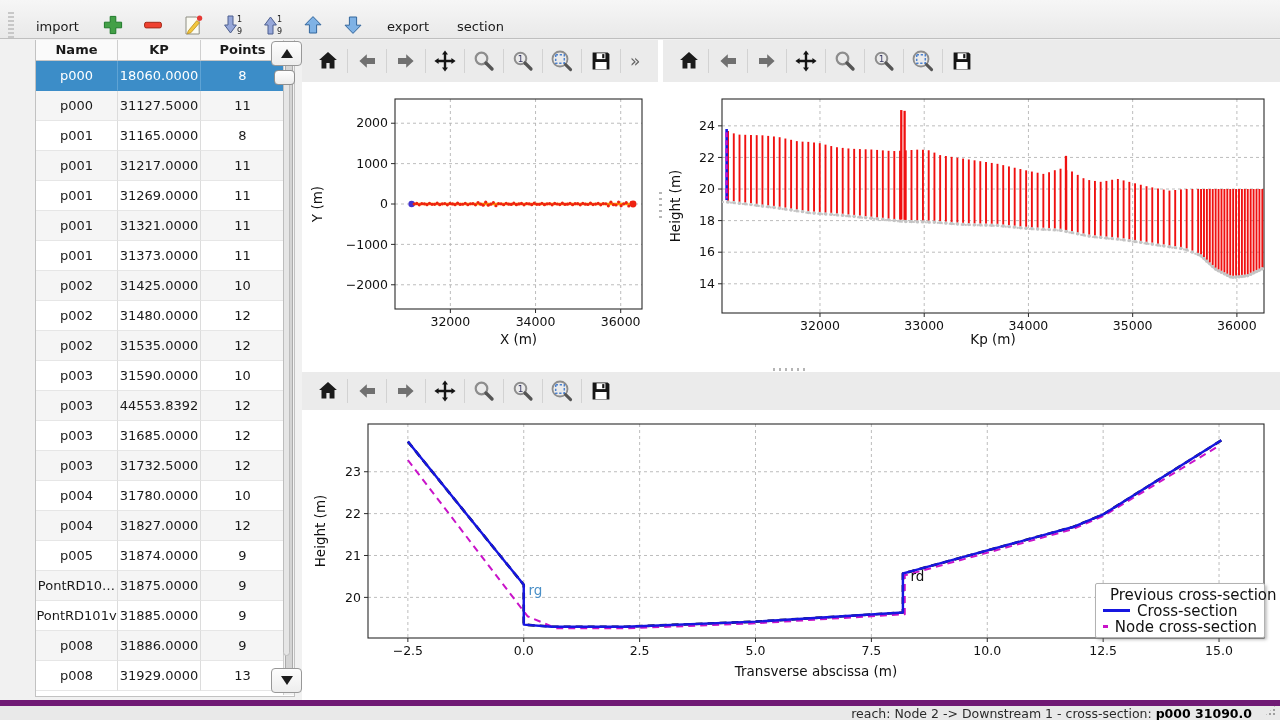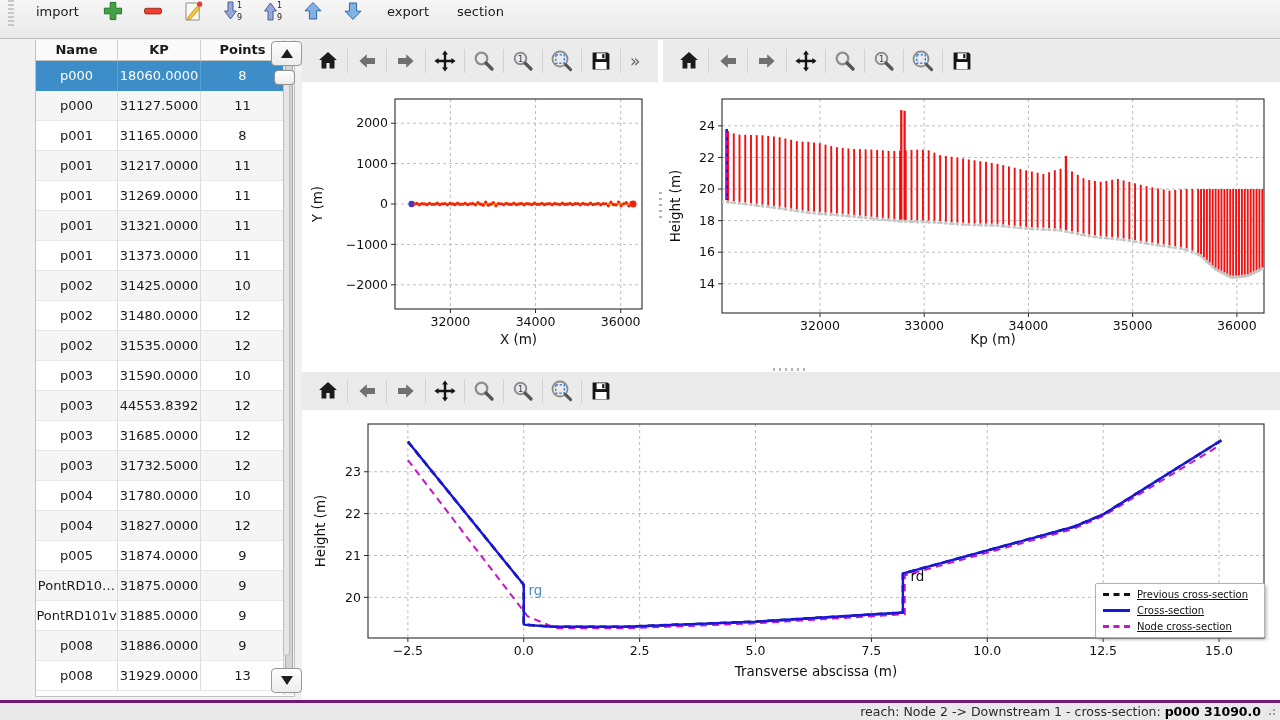--- a/index.html
+++ b/index.html
@@ -2,21 +2,21 @@
 <html><head>
 <meta charset="utf-8">
 <style>
   * { margin:0; padding:0; box-sizing:border-box; }
   html,body { width:1280px; height:720px; overflow:hidden; font-family:"DejaVu Sans","Liberation Sans",sans-serif; }
   #app { position:relative; width:1280px; height:720px; background:#f1f1f1; font-size:13px; color:#1a1a1a; }
 
   
   #top-toolbar { position:absolute; left:0; top:0; width:1280px; height:39px;
     background:linear-gradient(#f6f6f6,#e9e9e9); border-bottom:1px solid #bfbfbf;
-    display:flex; align-items:flex-start; gap:16px; padding-left:8px; z-index:5; }
+    display:flex; align-items:flex-end; gap:16px; padding-left:8px; z-index:5; }
   .tb-grip { width:6px; height:26px;
     background-image:repeating-linear-gradient(to bottom,#c3c3c3 0 2px,transparent 2px 4px);
     background-size:2px 100%; background-repeat:repeat-x; opacity:.9; }
   .tb-text { padding:4px 6px; border-radius:3px; cursor:default; }
   .tb-icon { width:24px; height:24px; display:flex; align-items:center; justify-content:center; }
 
   
   #table-widget { position:absolute; left:3px; top:40px; width:260px; height:657px;
     background:#fff; border:1px solid #c2c2c2; border-top:none;margin-left:32px; }
   #table-header { display:flex; height:21px; background:#fafafa; border-bottom:1px solid #c6c6c6; font-weight:bold; }
@@ -51,25 +51,25 @@
   .splitter-dots-h { position:absolute; width:34px; height:3px;
     background-image:repeating-linear-gradient(to right,#b5b5b5 0 2px,transparent 2px 6px); }
   .splitter-dots-v { position:absolute; width:3px; height:30px;
     background-image:repeating-linear-gradient(to bottom,#b5b5b5 0 2px,transparent 2px 6px); }
 
   
   #legend { position:absolute; left:793px; top:173px; width:170px; background:#fff; border:1px solid #b2b2b2; border-radius:2px;
     box-shadow:2px 2px 3px rgba(120,120,120,.45); padding:4px 7px 4px 7px; display:flex; flex-direction:column; gap:3px; }
   .lg-row { display:flex; align-items:center; gap:7px; height:13px; }
   .lg-sample { width:27px; height:0; }
-  .lg-label { font-size:10px; color:#111; white-space:nowrap;text-decoration:underline; }
+  .lg-label { font-size:15px; color:#111; white-space:nowrap; }
 
   
-  #status-bar { position:absolute; left:0; top:700px; width:1280px; height:20px; background:#e9e9e9; border-top:3px solid #701a75;
-    display:flex; align-items:center; justify-content:flex-end; padding-right:19px; font-size:12.5px; color:#2b2b2b; z-index:6; }
+  #status-bar { position:absolute; left:0; top:700px; width:1280px; height:20px; background:#e9e9e9; border-top:6px solid #701a75;
+    display:flex; align-items:center; justify-content:flex-end; padding-right:28px; font-size:12.5px; color:#2b2b2b; z-index:6; }
   #status-bar b { margin-left:4px; color:#000000; }
   #resize-grip { position:absolute; right:3px; bottom:3px; width:13px; height:13px;
     background-image:radial-gradient(#9f9f9f 1px,transparent 1.2px); background-size:4px 4px; clip-path:polygon(100% 0,100% 100%,0 100%); }
 </style>
 </head>
 <body>
 
 <div id="app">
 
   <div id="top-toolbar">

